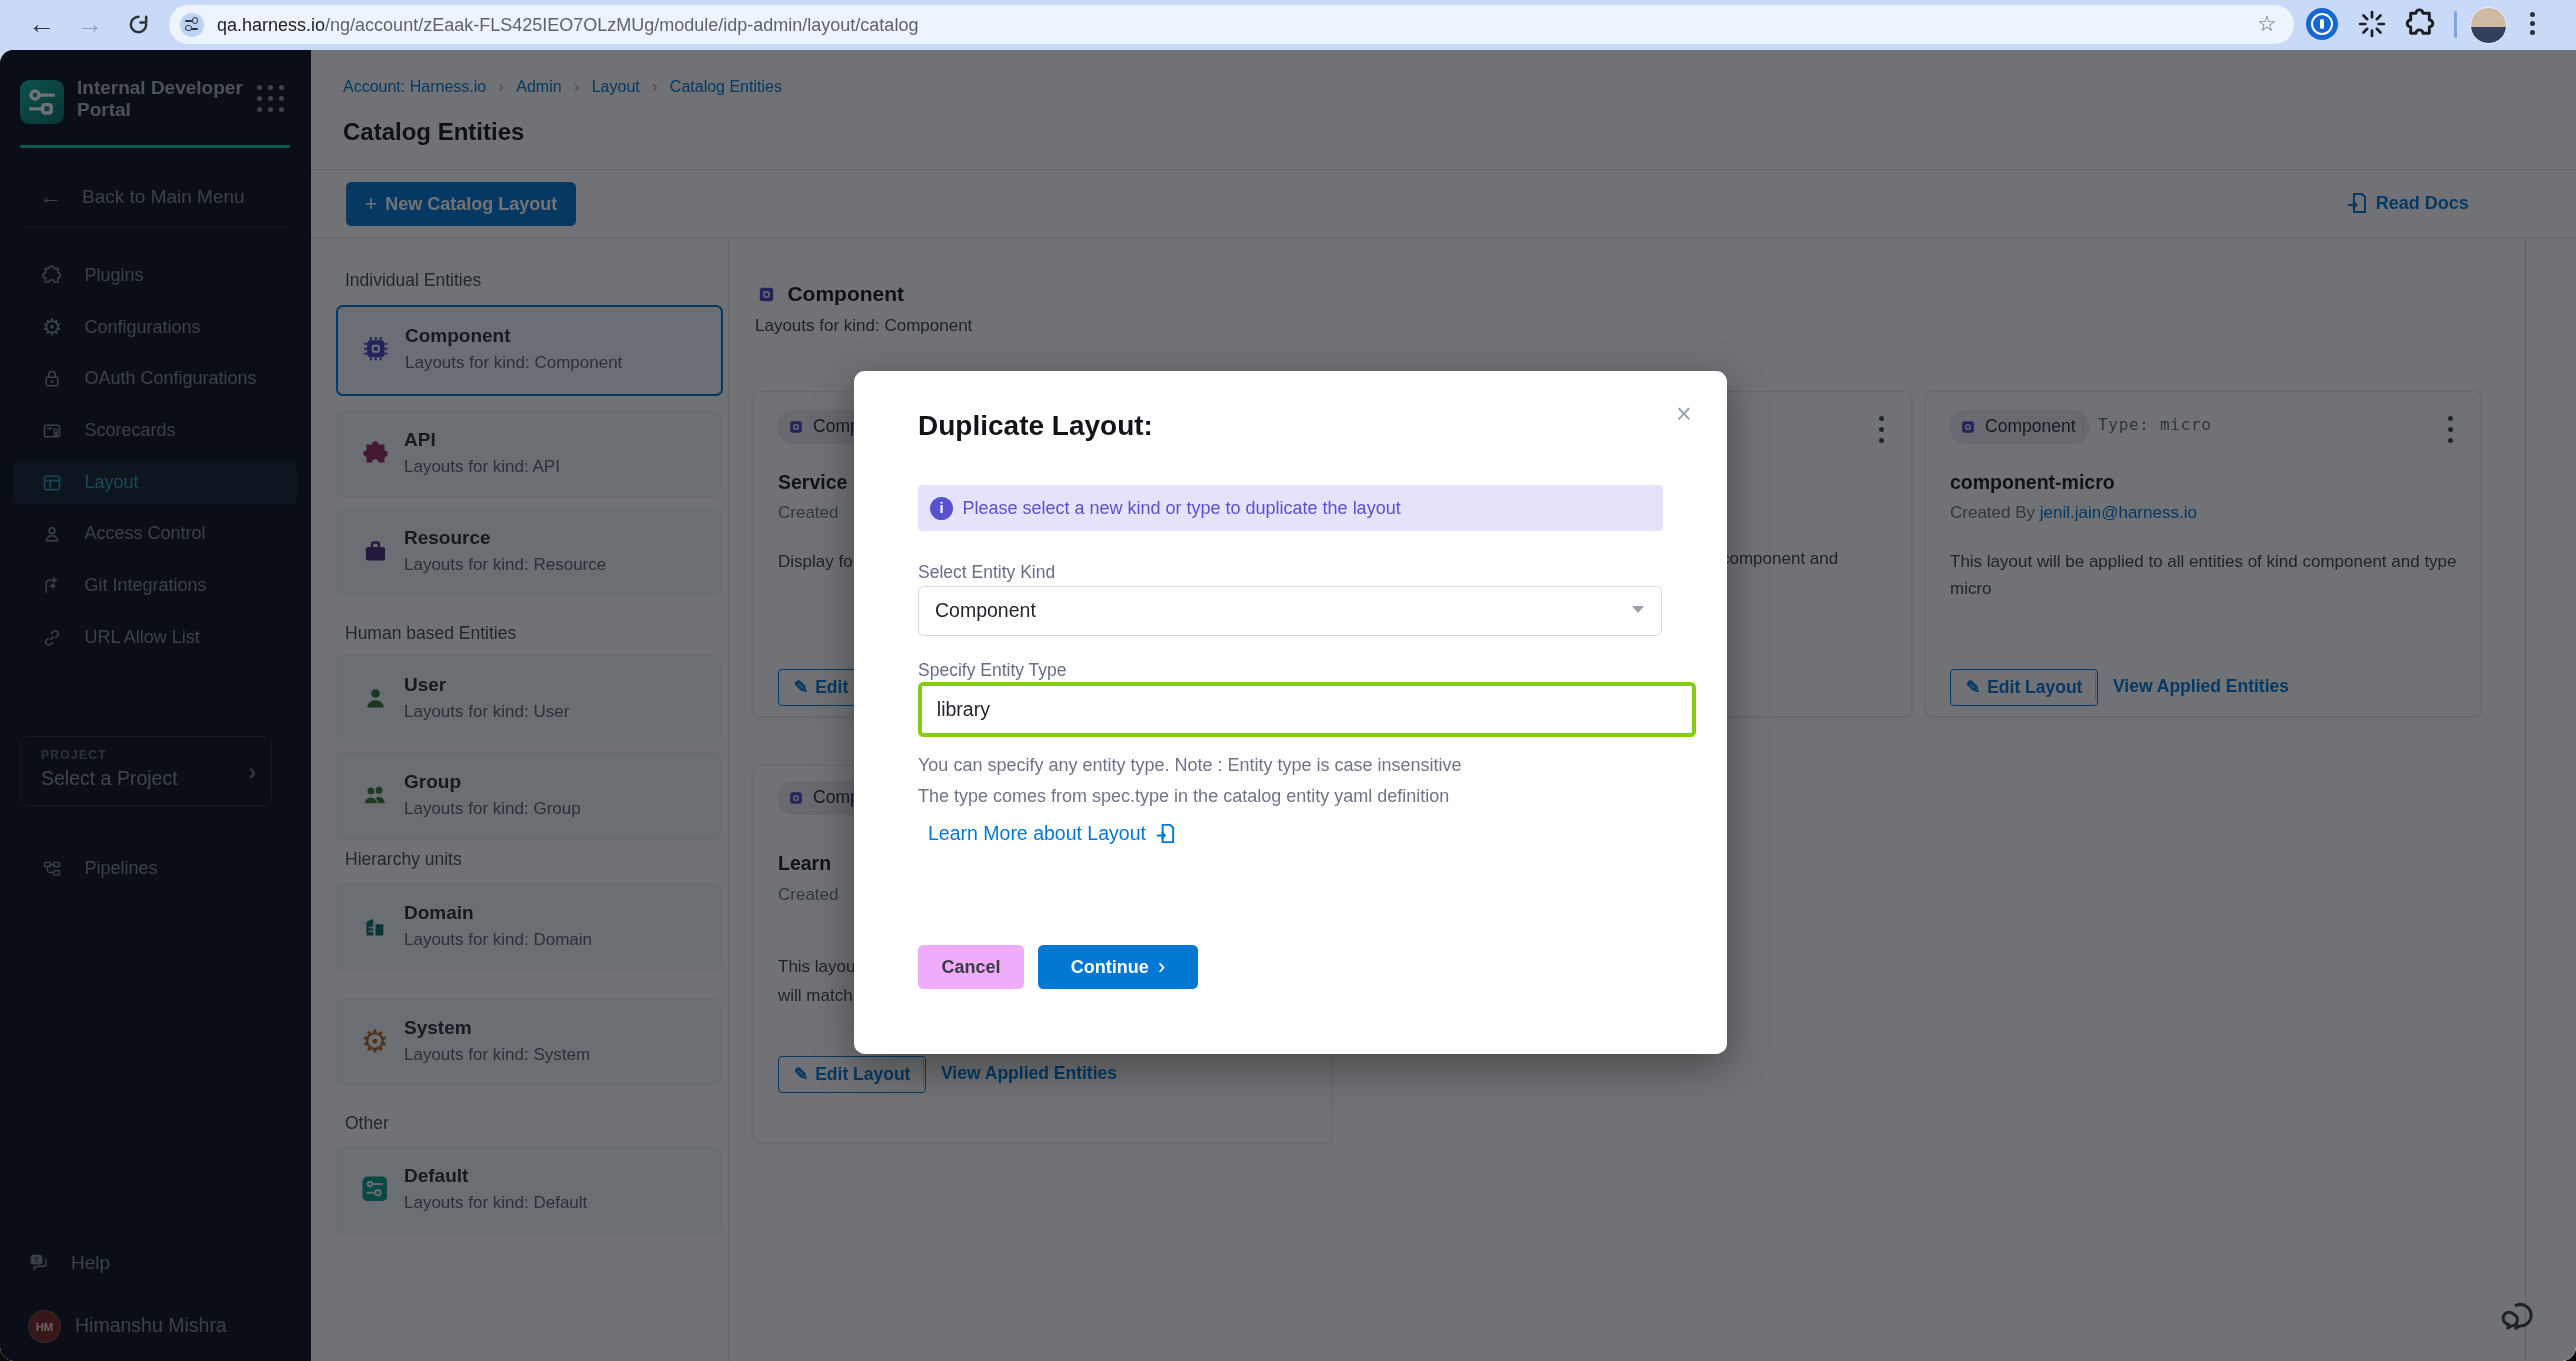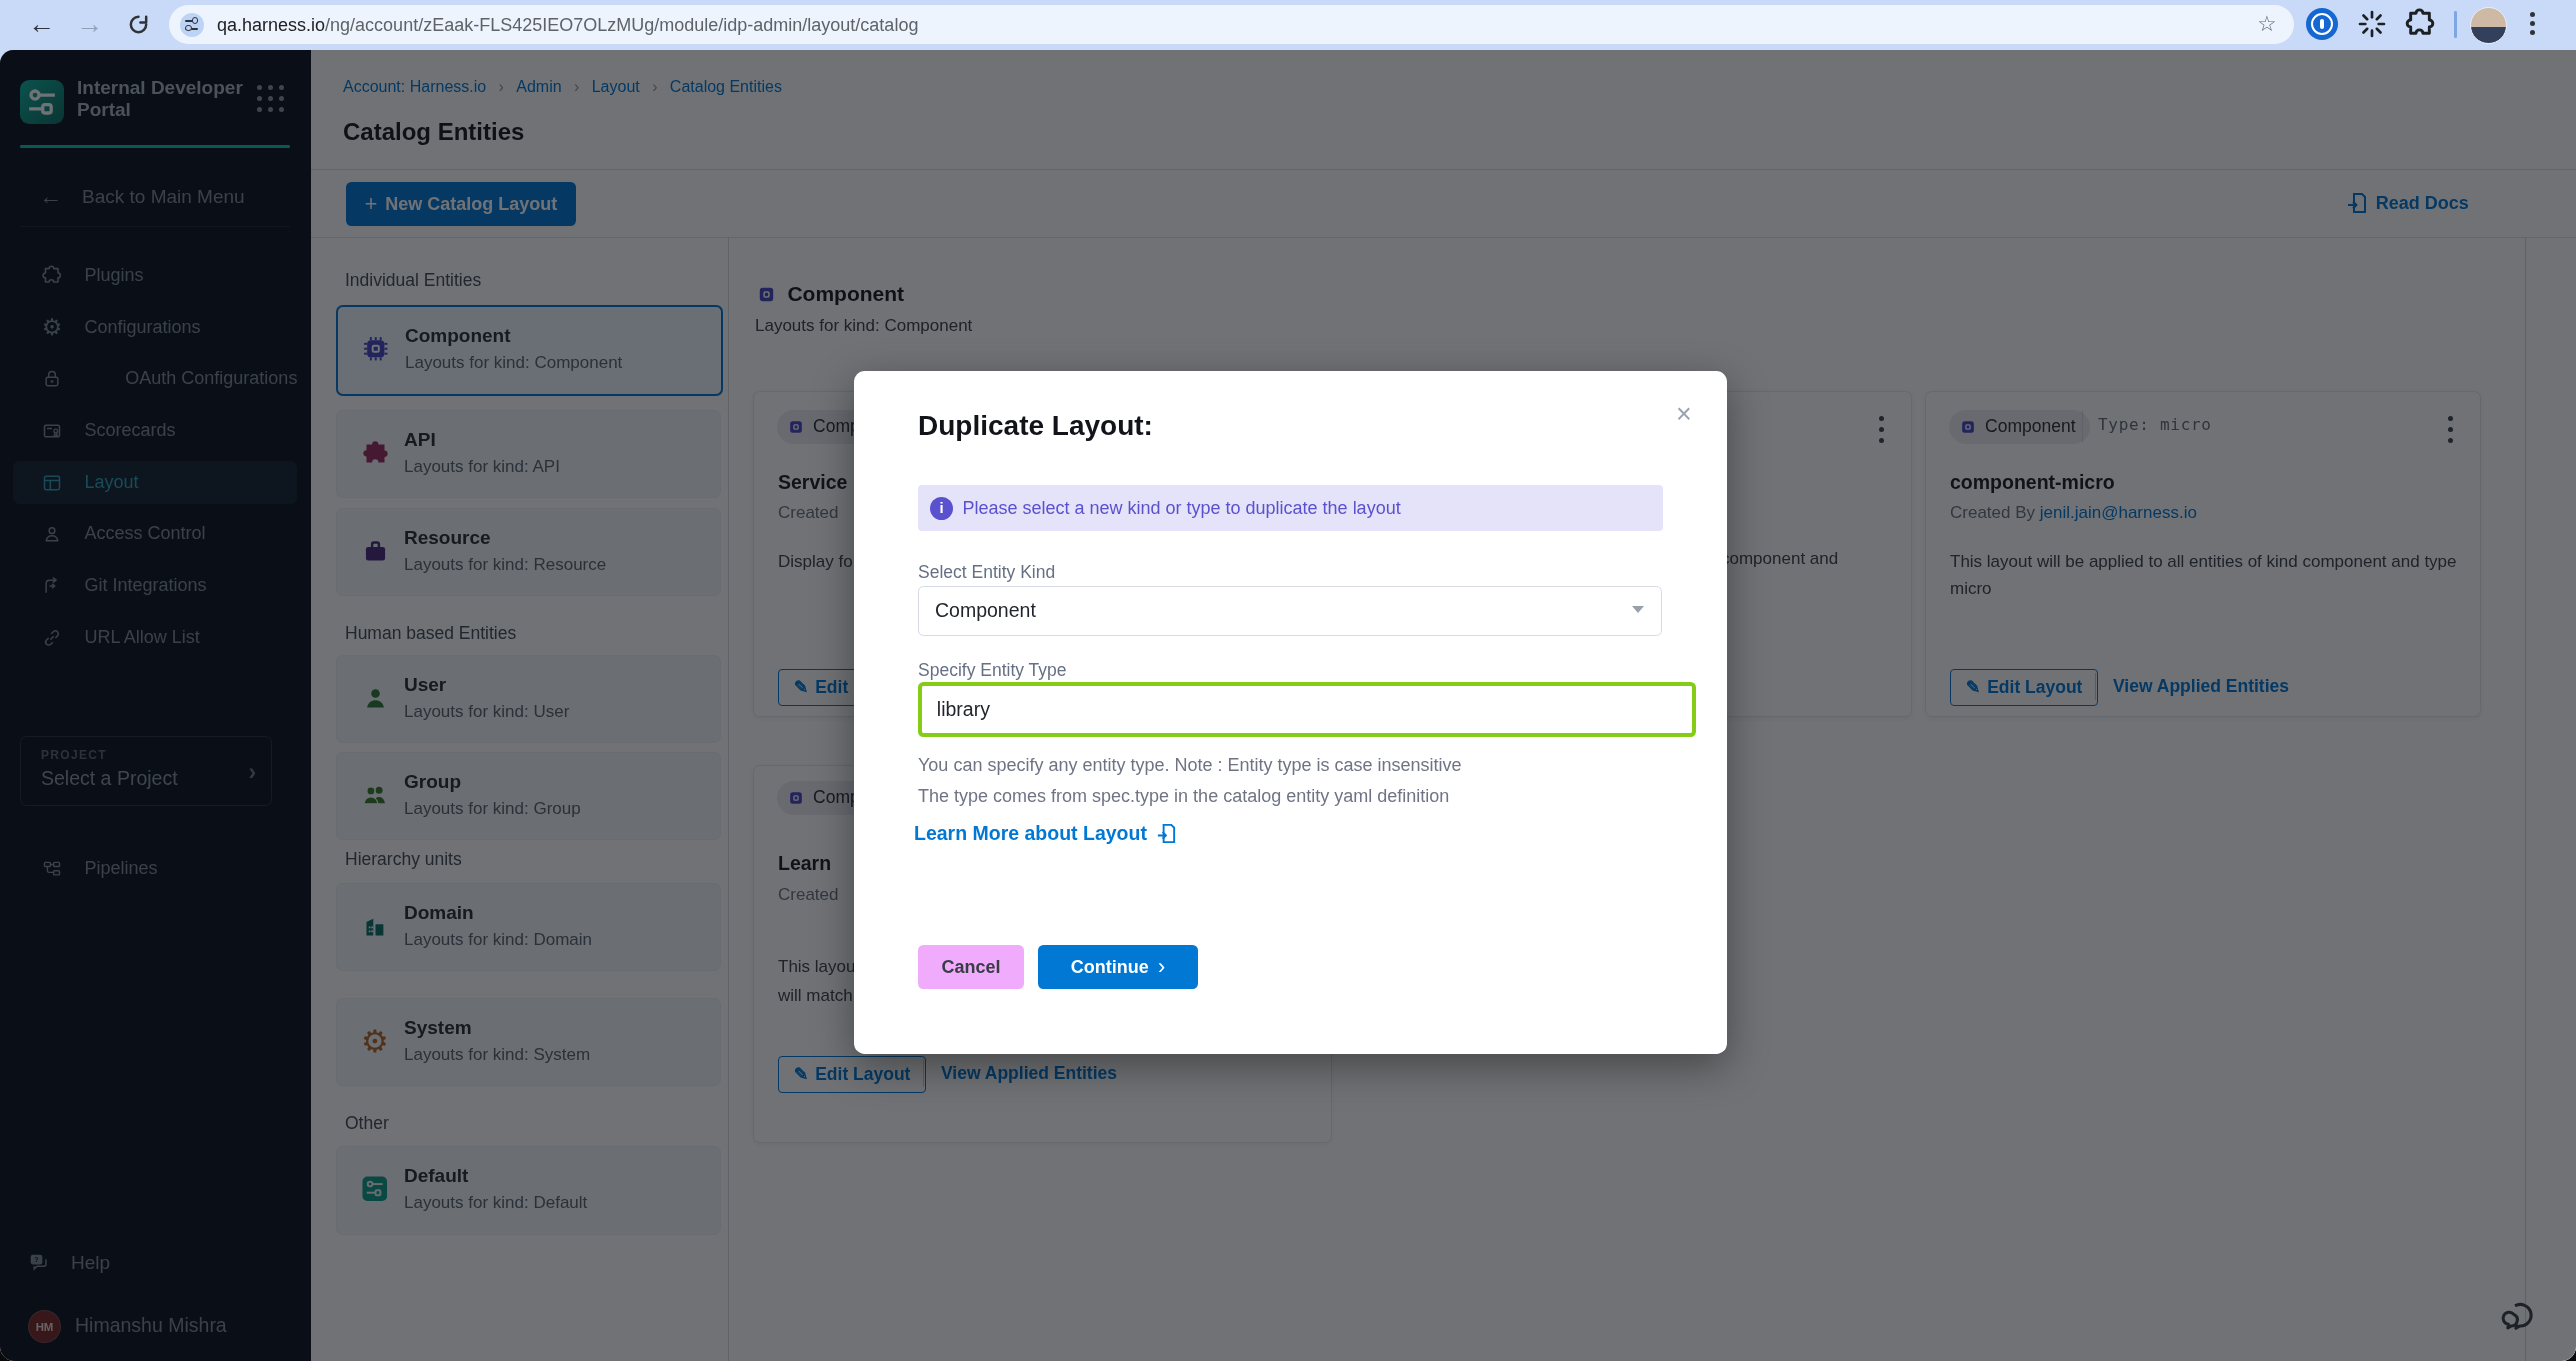--- a/index.html
+++ b/index.html
@@ -99,21 +99,21 @@
           display:flex;align-items:center;font-size:18px;color:#5a51cf;}
   .info-ic{width:23px;height:23px;border-radius:50%;background:#5a51cf;color:#fff;font-size:14.8px;font-weight:700;
            display:flex;align-items:center;justify-content:center;margin:0 9.4px 0 12px;font-style:normal;}
   .fld-label{position:absolute;left:64px;font-size:17.5px;color:#667085;}
   .fld-select{position:absolute;left:64px;width:742px;height:48px;border:1.3px solid #d8dae3;border-radius:5.4px;background:#fff;}
   .fld-select .val{position:absolute;left:16px;top:12px;font-size:19.5px;color:#22262c;}
   .caret-down{position:absolute;right:17.5px;top:19px;width:0;height:0;border-left:6px solid transparent;border-right:6px solid transparent;border-top:7.4px solid #98a0ad;}
   .fld-input{position:absolute;left:64px;width:740px;height:47px;border:4px solid #84cc16;border-radius:5.4px;background:#fff;
              font-size:19.5px;color:#22262c;padding:0 14.8px;font-family:"Liberation Sans",sans-serif;outline:none;box-sizing:content-box;}
   .helper{position:absolute;left:64px;font-size:18px;color:#6f7485;}
-  .learn-link{position:absolute;left:60px;font-size:19.5px;font-weight:700;color:#0278d5;display:flex;align-items:center;}
+  .learn-link{position:absolute;left:74px;font-size:19.5px;font-weight:400;color:#0278d5;display:flex;align-items:center;}
   .btn-cancel{position:absolute;left:64px;top:574px;width:106px;height:44px;background:#f0abfc;border-radius:5.4px;
               display:flex;align-items:center;justify-content:center;font-size:18px;font-weight:700;color:#383c44;}
   .btn-continue{position:absolute;left:184px;top:574px;width:160px;height:44px;}
   .chat-bubbles{position:absolute;color:#3a4149;}
 </style>
 </head>
 <body>
 
 <div class="root">
   <div class="window">
@@ -212,21 +212,21 @@
               <svg width="21.5" height="21.5" viewBox="0 0 24 24">
                 <path d="M9 4a2.6 2.6 0 0 1 5.2 0H19v5a2.6 2.6 0 0 1 0 5.2V19h-4.8a2.6 2.6 0 0 0-5.2 0H5v-4.8a2.6 2.6 0 0 1 0-5.2V4z" fill="none" stroke="currentColor" stroke-width="1.8" stroke-linejoin="round"></path>
               </svg>
             </span>
           <span>Plugins</span>
         </div>
         <div class="side-item" style="top:256px;">
           <span class="ic" style="font-size:23px;">⚙</span>
           <span>Configurations</span>
         </div>
-        <div class="side-item" style="top:307px;justify-content:space-between;">
+        <div class="side-item" style="top:307px;">
           <span class="ic">
               <svg width="20" height="20" viewBox="0 0 24 24">
                 <rect x="5" y="10" width="14" height="10" rx="2" fill="none" stroke="currentColor" stroke-width="1.8"></rect>
                 <path d="M8 10V7a4 4 0 0 1 8 0v3" fill="none" stroke="currentColor" stroke-width="1.8"></path>
                 <circle cx="12" cy="15" r="1.6" fill="currentColor"></circle>
               </svg>
             </span>
           <span>OAuth Configurations</span>
         </div>
         <div class="side-item" style="top:359px;">

